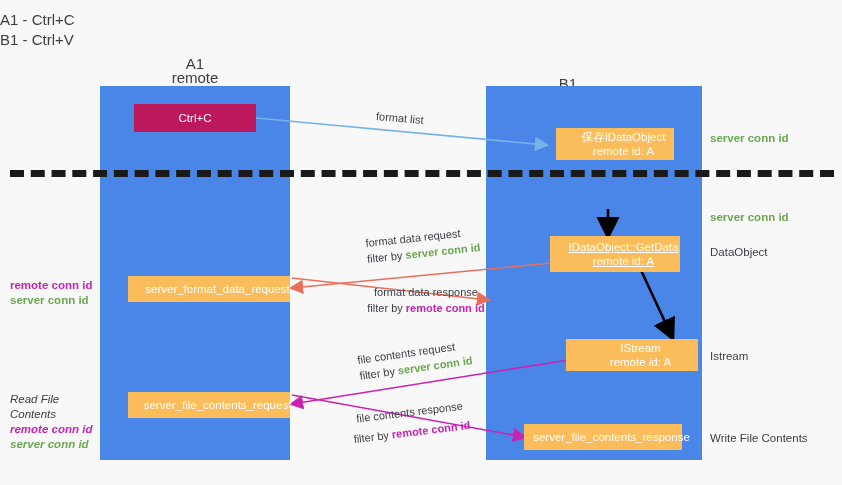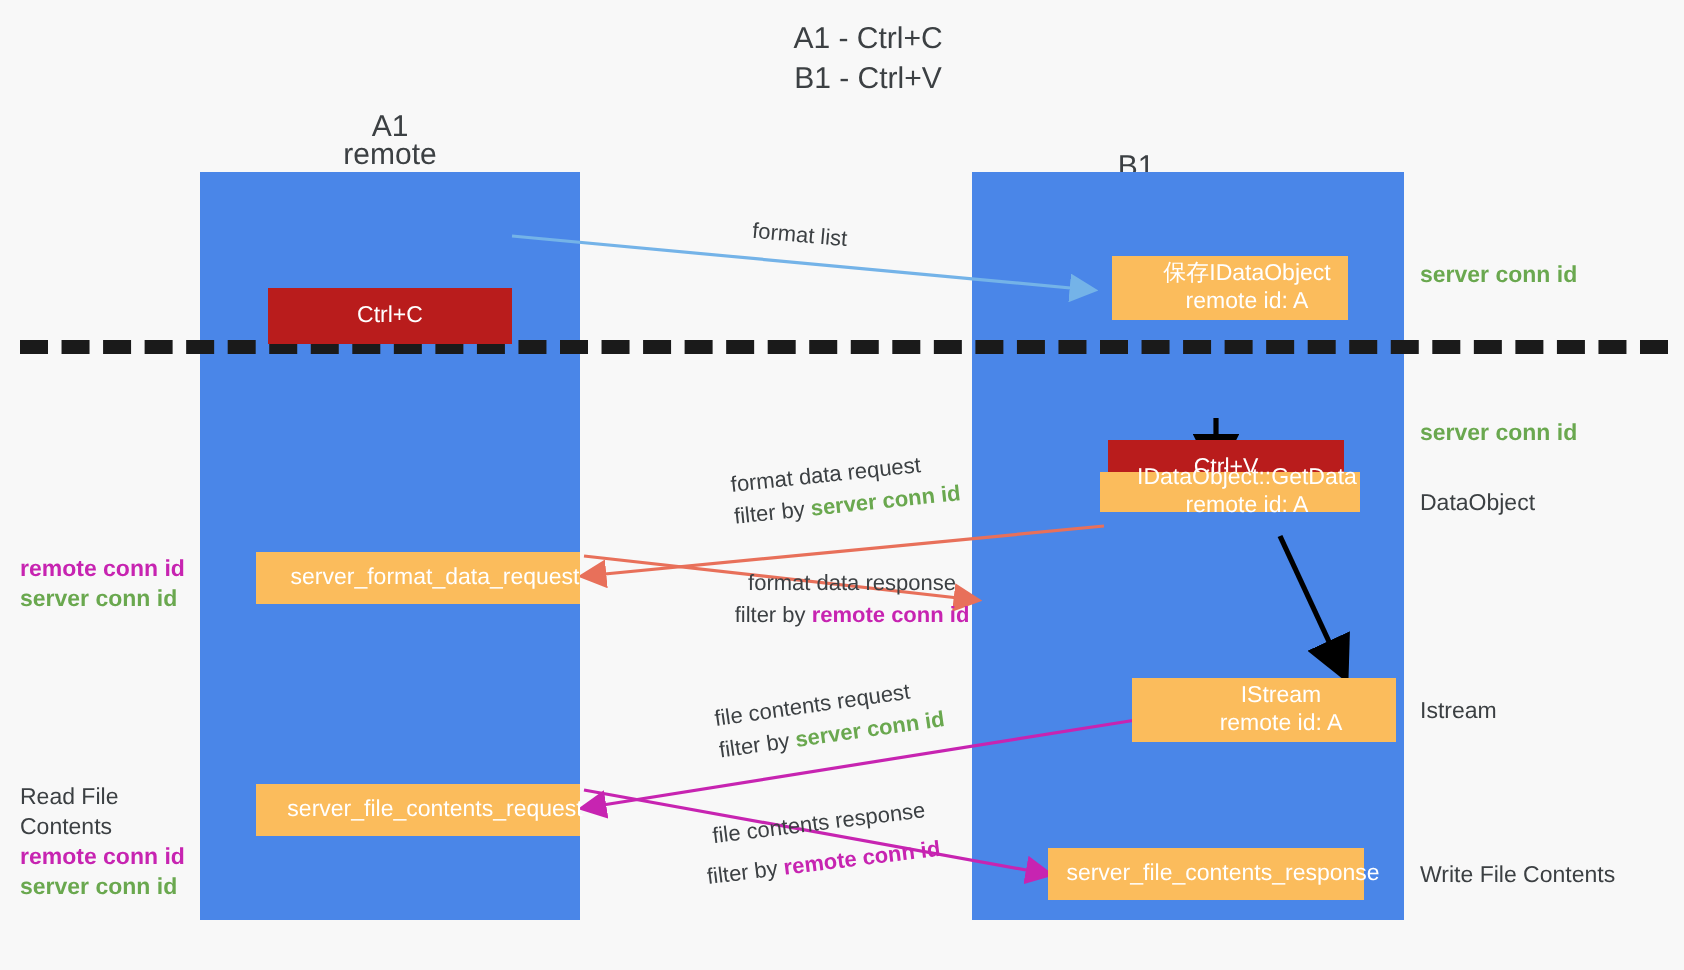--- a/index.html
+++ b/index.html
@@ -13,26 +13,25 @@
     font-family: "Liberation Sans", sans-serif;
     color: #3c4043;
     background: #f8f8f8;
   }
   #canvas { position: absolute; inset: 0; }
 
   
   .title {
     position: absolute;
     left: 0; right: 0; top: 10px;
-    text-align: center;
+    text-align: left;
     font-size: 15px;
     line-height: 20px;
     color: #3c4043;
     white-space: pre-line;
-    padding-left: 26px;
   }
 
   
   .lane-head {
     position: absolute;
     text-align: center;
     font-size: 15px;
     line-height: 14px;
     color: #3c4043;
     white-space: pre-line;
@@ -64,21 +63,21 @@
     flex-direction: column;
     align-items: center;
     justify-content: center;
     color: #ffffff;
     font-size: 11.5px;
     line-height: 14px;
     text-align: center;
     white-space: pre-line;
     z-index: 5;
   }
-  .node.green  { background: #b91c1c; margin-top: 40px; }
+  .node.green  { background: #be185d; }
   .node.orange { background: #fbb champ; padding-left: 17px; }
   .node.orange { background: #fbbc5c; }
 
   
   .side-label {
     position: absolute;
     font-size: 11.5px;
     line-height: 15px;
     white-space: pre-line;
     z-index: 6;
@@ -151,23 +150,22 @@
     <line x1="292" y1="395" x2="524" y2="437" stroke="#c724b1" stroke-width="1.6" marker-end="url(#ah-mag)"></line>
   </svg>
 
   <div class="dashed-sep"></div>
 
   <div class="node green" style="left:134px; top:104px; width:122px; height:28px;">Ctrl+C</div>
 
   <div class="node orange" style="left:556px; top:128px; width:118px; height:32px;">保存IDataObject
 remote id: A</div>
 
-  <div class="node green" style="left:554px; top:180px; width:118px; height:28px;">Ctrl+V</div>
-
-  <div class="node orange" style="left:550px; top:236px; width:130px; height:20px;">IDataObject::GetData
+
+  <div class="node orange" style="left:550px; top:236px; width:130px; height:36px;text-decoration:underline;">IDataObject::GetData
 remote id: A</div>
 
   <div class="node orange" style="left:566px; top:339px; width:132px; height:32px;">IStream
 remote id: A</div>
 
   <div class="node orange" style="left:128px; top:276px; width:162px; height:26px;">server_format_data_request</div>
 
 
   <div class="node orange" style="left:128px; top:392px; width:162px; height:26px;">server_file_contents_request</div>
 
@@ -181,21 +179,21 @@
 
   <div class="side-label right-plain" style="left:710px; top:349px;">Istream</div>
 
   <div class="side-label right-plain" style="left:710px; top:431px;">Write File Contents</div>
 
   <div class="stack-label" style="left:10px; top:278px; width:86px; text-align:left;">
     <span class="pink">remote conn id</span>
     <span class="green">server conn id</span>
   </div>
 
-  <div class="stack-label" style="left:10px; top:392px; width:96px; text-align:left;">
+  <div class="stack-label" style="left:10px; top:392px; width:96px; text-align:left;font-style:italic;">
     <span class="dark">Read File Contents</span>
     <span class="pink">remote conn id</span>
     <span class="green">server conn id</span>
   </div>
 
   <div class="edge-caption" style="left:376px; top:110px; transform:rotate(5deg);">
     <span>format list</span>
   </div>
 
   <div class="edge-caption" style="left:366px; top:229px; transform:rotate(-6deg);">

